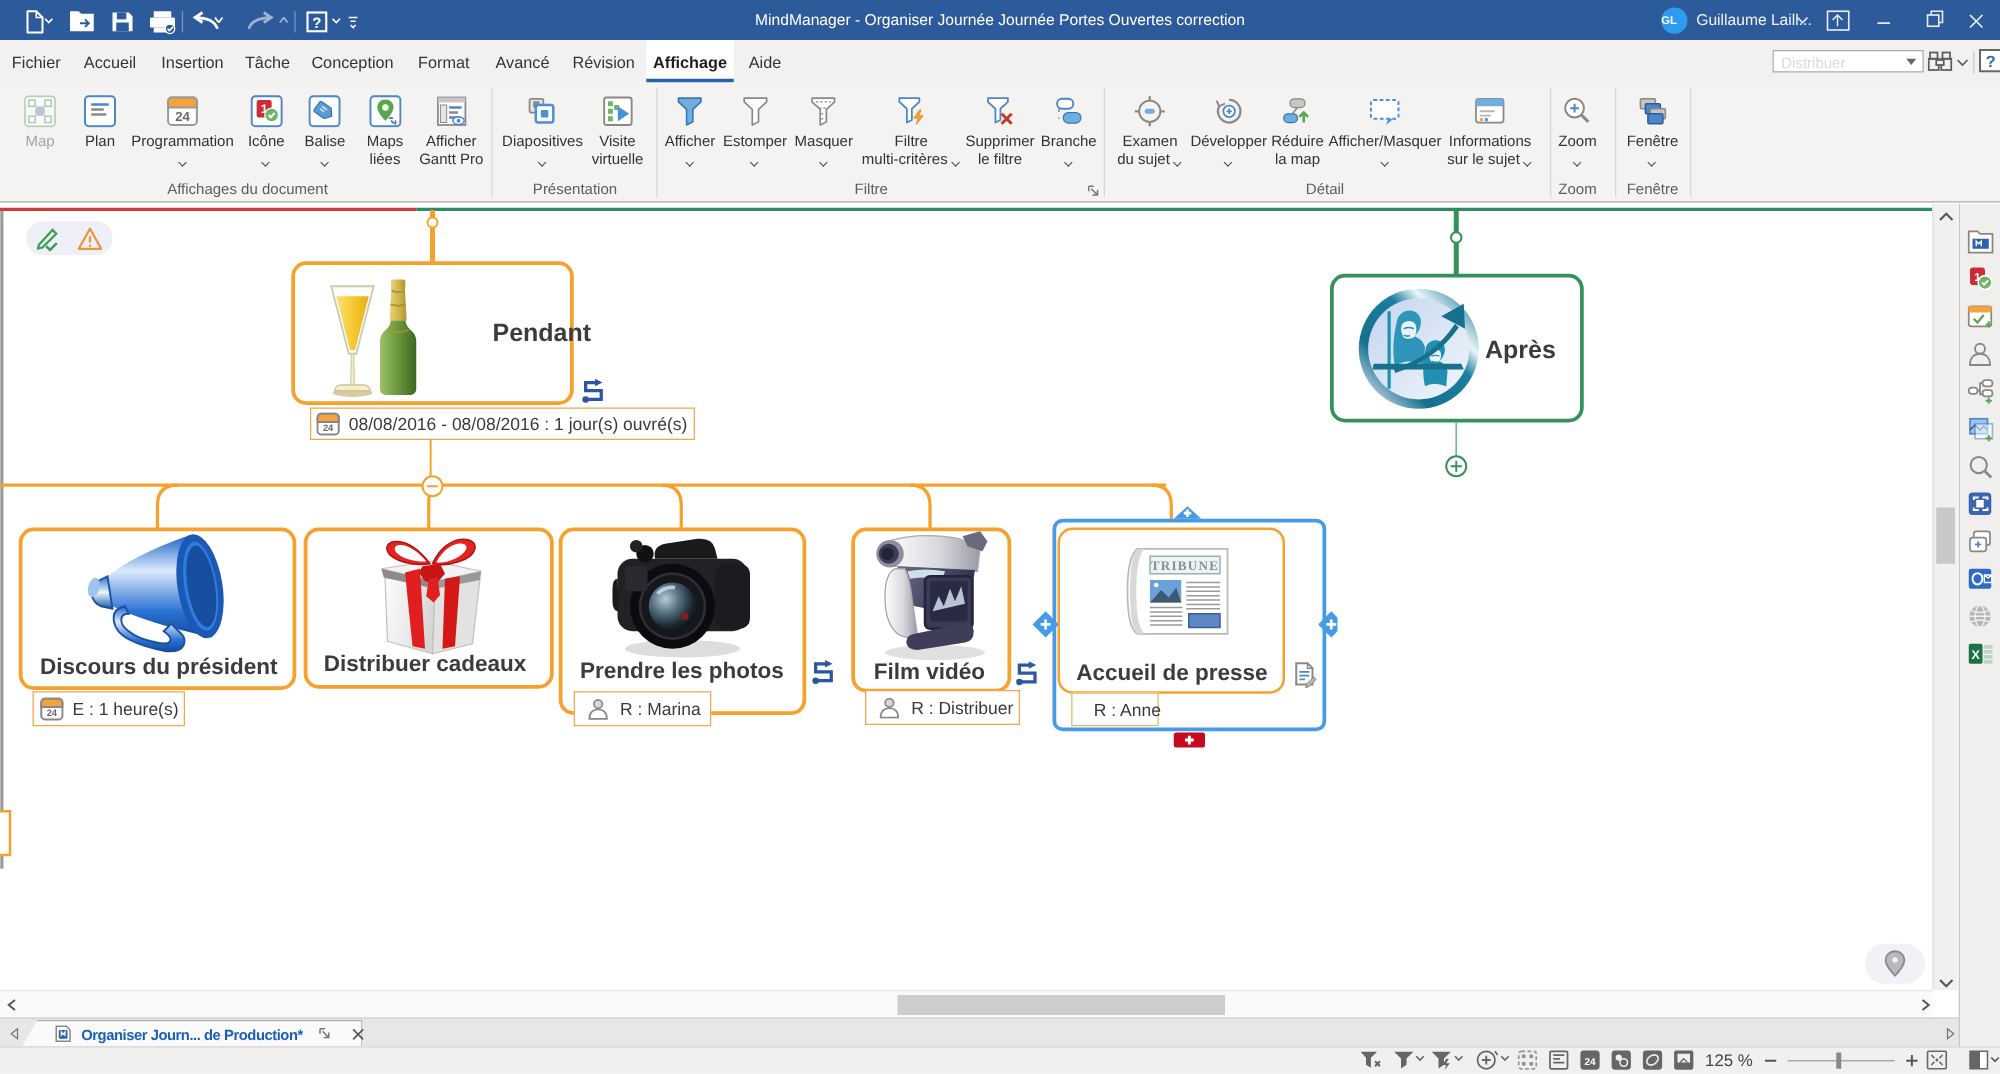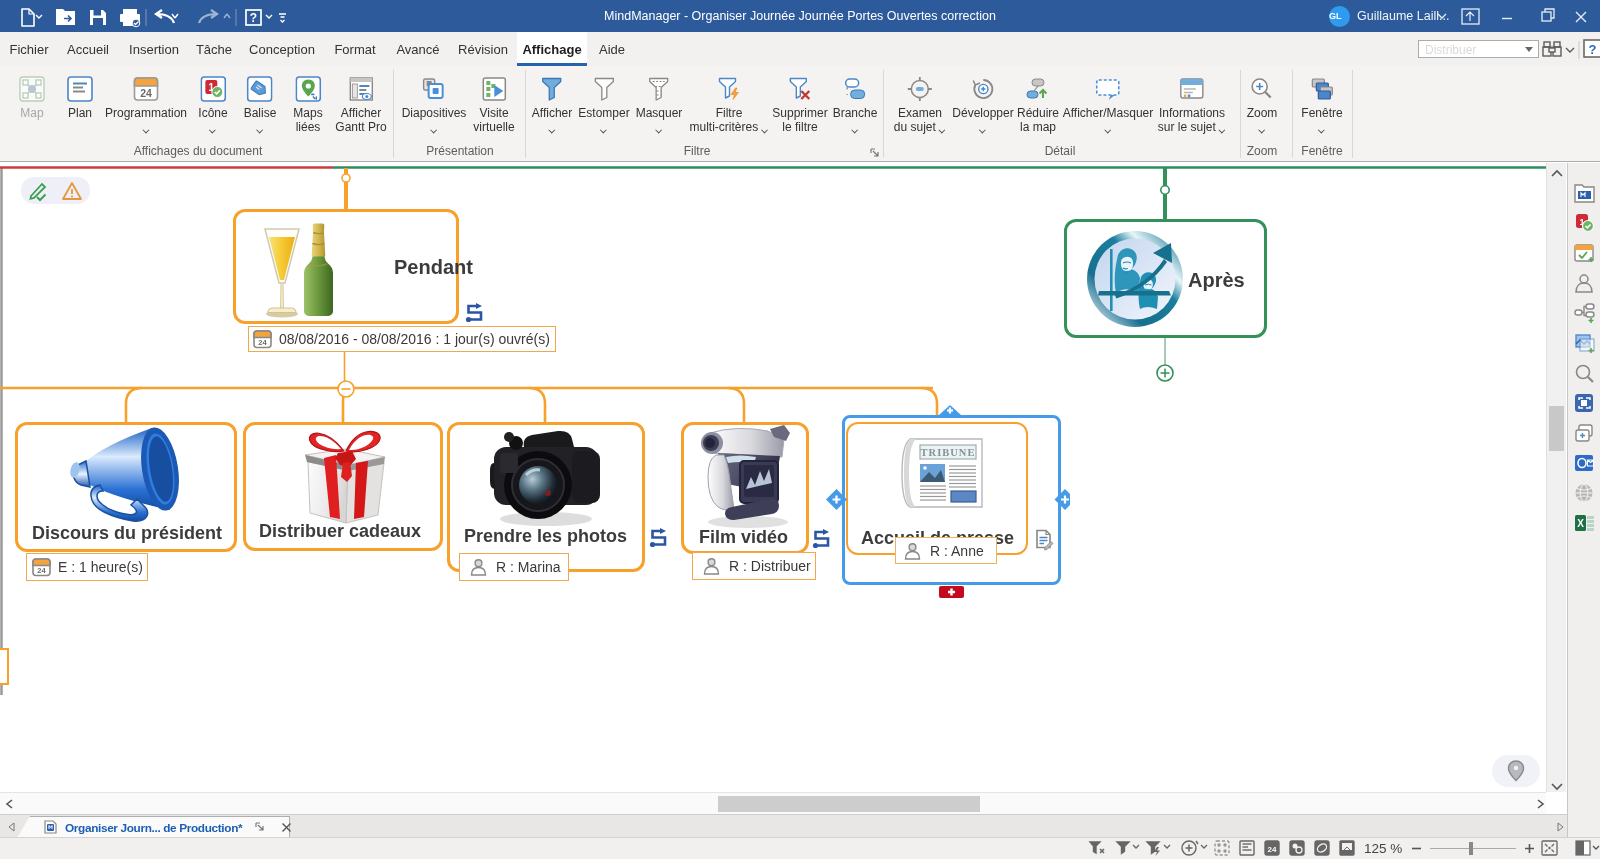--- a/index.html
+++ b/index.html
@@ -457,21 +457,21 @@
     </svg>
     <span>R : Marina</span>
   </div>
   <div class="mlabel" style="left:692px;top:389px;width:124px;height:28px;">
     <svg width="17" height="18" style="margin:0 9px 0 10px" viewBox="0 0 17 18" xmlns="http://www.w3.org/2000/svg">
       <circle cx="8.5" cy="5.2" r="3.4" fill="#d8d8d8" stroke="#8a8886" stroke-width="1.4"></circle>
       <path d="M1.5 17 c0 -5 3 -7.5 7 -7.5 s7 2.5 7 7.5 z" fill="#fff" stroke="#8a8886" stroke-width="1.4"></path>
     </svg>
     <span>R : Distribuer</span>
   </div>
-  <div class="mlabel" style="left:857px;top:374px;width:102px;height:27px;border-color:#f0b35e;margin-left:38px;">
+  <div class="mlabel" style="left:857px;top:391px;width:70px;height:27px;border-color:#f0b35e;">
     <svg width="17" height="18" style="margin:0 9px 0 8px" viewBox="0 0 17 18" xmlns="http://www.w3.org/2000/svg">
       <circle cx="8.5" cy="5.2" r="3.4" fill="#d8d8d8" stroke="#8a8886" stroke-width="1.4"></circle>
       <path d="M1.5 17 c0 -5 3 -7.5 7 -7.5 s7 2.5 7 7.5 z" fill="#fff" stroke="#8a8886" stroke-width="1.4"></path>
     </svg>
     <span>R : Anne</span>
   </div>
   <svg width="22" height="21" style="position:absolute;left:649px;top:365px" viewBox="0 0 22 21" xmlns="http://www.w3.org/2000/svg">
     <path d="M3.5 16.5 H 16 V 9.5 H 3.5 V 3 H 12" fill="none" stroke="#2b56a4" stroke-width="2.6"></path>
     <circle cx="3.5" cy="16.5" r="2.6" fill="#2b56a4"></circle>
     <path d="M11 0 L 17 3 L 11 6 Z" fill="#2b56a4"></path>

